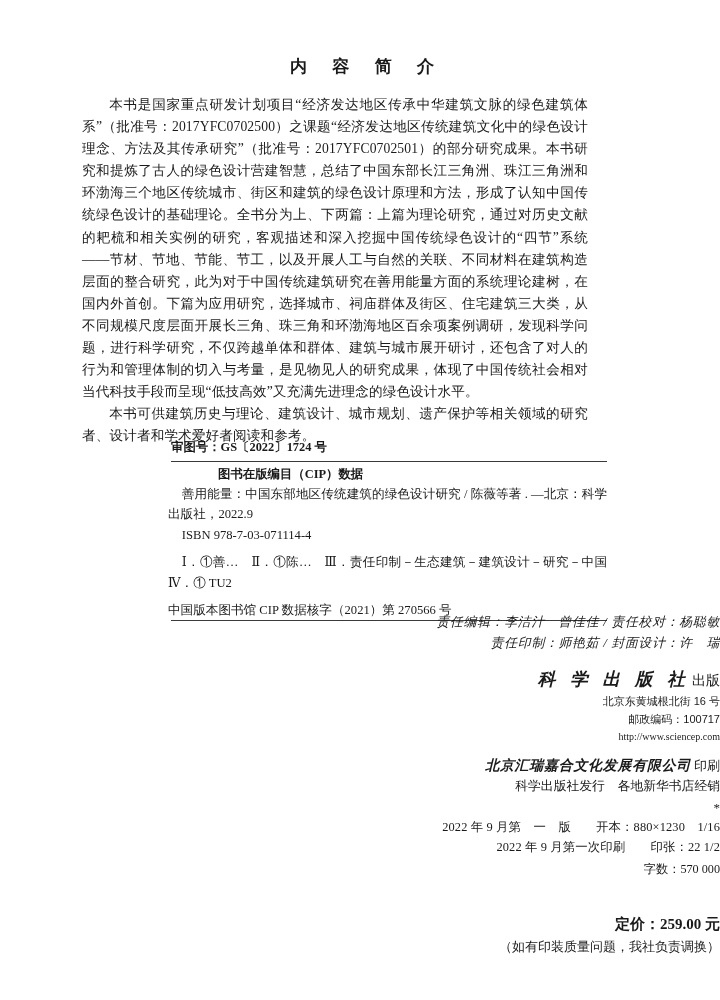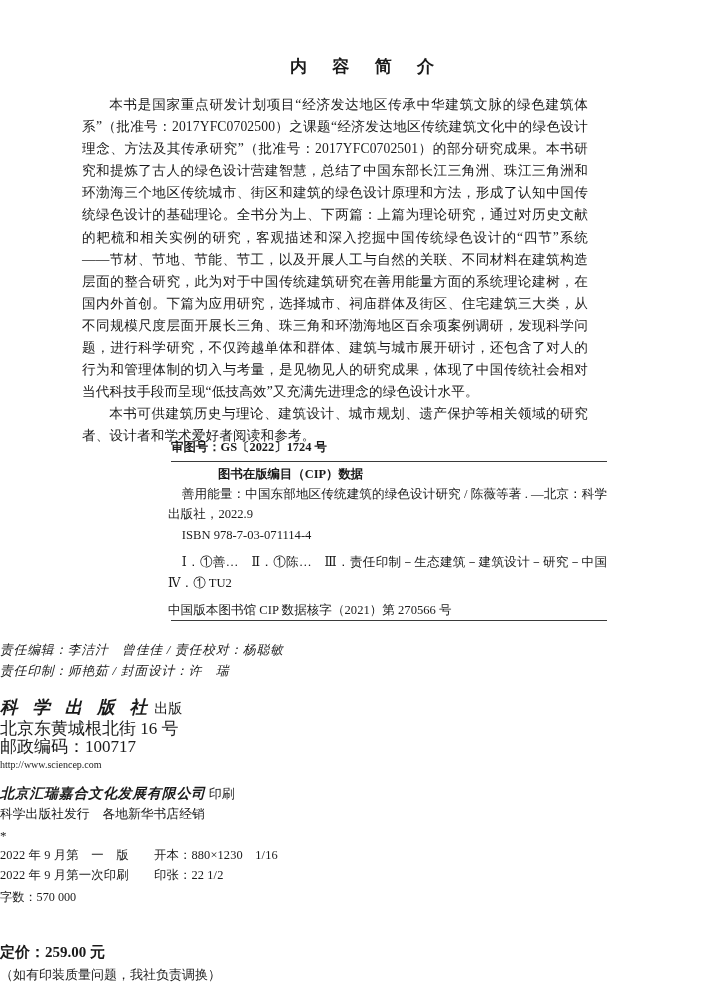--- a/index.html
+++ b/index.html
@@ -85,24 +85,24 @@
     font-family: "Liberation Serif", "DejaVu Serif", serif;
     margin-left: -3px;
     width: 439px;
   }
   .cip-indent { text-indent: 1.1em; }
   .cip-gap { height: 7px; }
 
   
   .colophon {
     position: absolute;
-    top: 640px;
+    top: 612px;
     left: 0;
     width: 720px;
-    text-align: left;
+    text-align: right;
   }
   .colophon .kai {
     font-family: "Liberation Serif", "DejaVu Serif", serif;
     font-style: italic;
     font-size: 12.8px;
     line-height: 21px;
     letter-spacing: 0.06em;
   }
   .pub-name-row {
     margin-top: 14px;
@@ -115,22 +115,22 @@
     font-size: 17.5px;
     letter-spacing: 0.30em;
   }
   .pub-suffix {
     font-family: "Liberation Serif", "DejaVu Serif", serif;
     font-size: 14px;
     letter-spacing: 0;
     margin-left: 2px;
   }
   .addr {
-    font-family: Liberation Serif, serif;
-    font-size: 17px;
+    font-family: Liberation Sans, sans-serif;
+    font-size: 11px;
     line-height: 18px;
   }
   .url {
     font-family: "Liberation Serif", "DejaVu Serif", serif;
     font-size: 10px;
     line-height: 18px;
   }
   .printer-row {
     margin-top: 8px;
     line-height: 21px;

